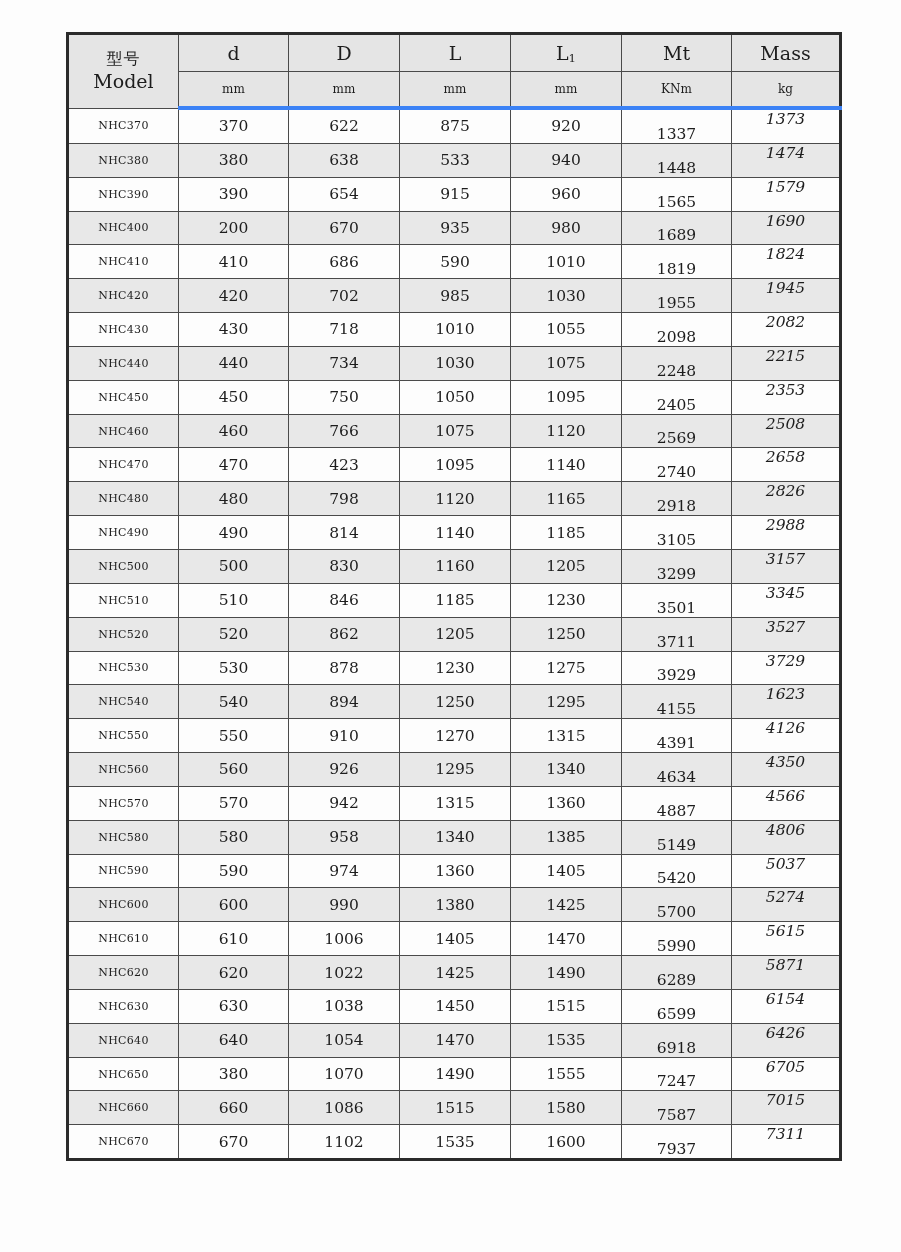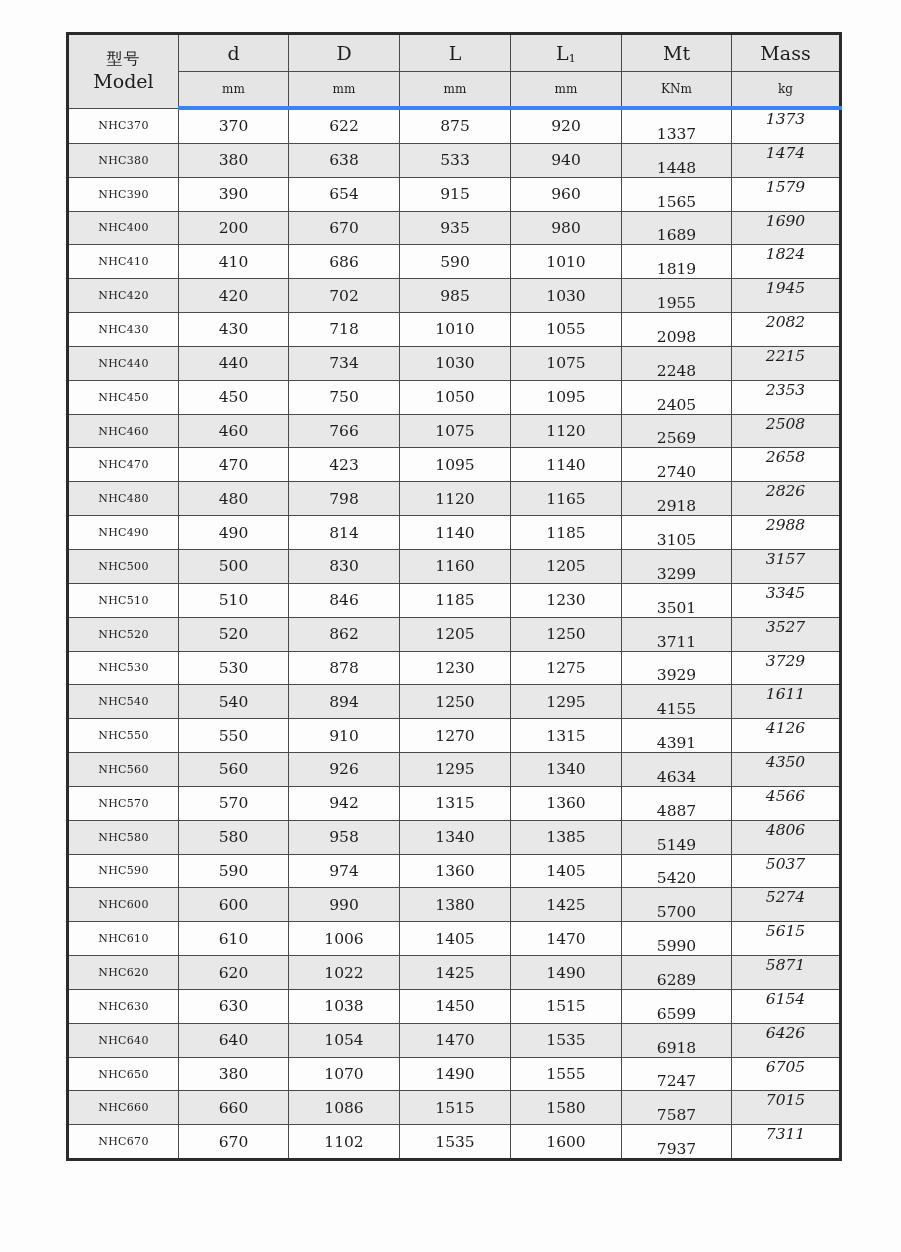--- a/index.html
+++ b/index.html
@@ -275,21 +275,21 @@
           <td class="mt-cell">3929</td>
           <td class="mass-cell">3729</td>
         </tr>
         <tr>
           <td class="model-cell">NHC540</td>
           <td>540</td>
           <td>894</td>
           <td>1250</td>
           <td>1295</td>
           <td class="mt-cell">4155</td>
-          <td class="mass-cell">1611</td>
+          <td class="mass-cell">1623</td>
         </tr>
         <tr>
           <td class="model-cell">NHC550</td>
           <td>550</td>
           <td>910</td>
           <td>1270</td>
           <td>1315</td>
           <td class="mt-cell">4391</td>
           <td class="mass-cell">4126</td>
         </tr>

